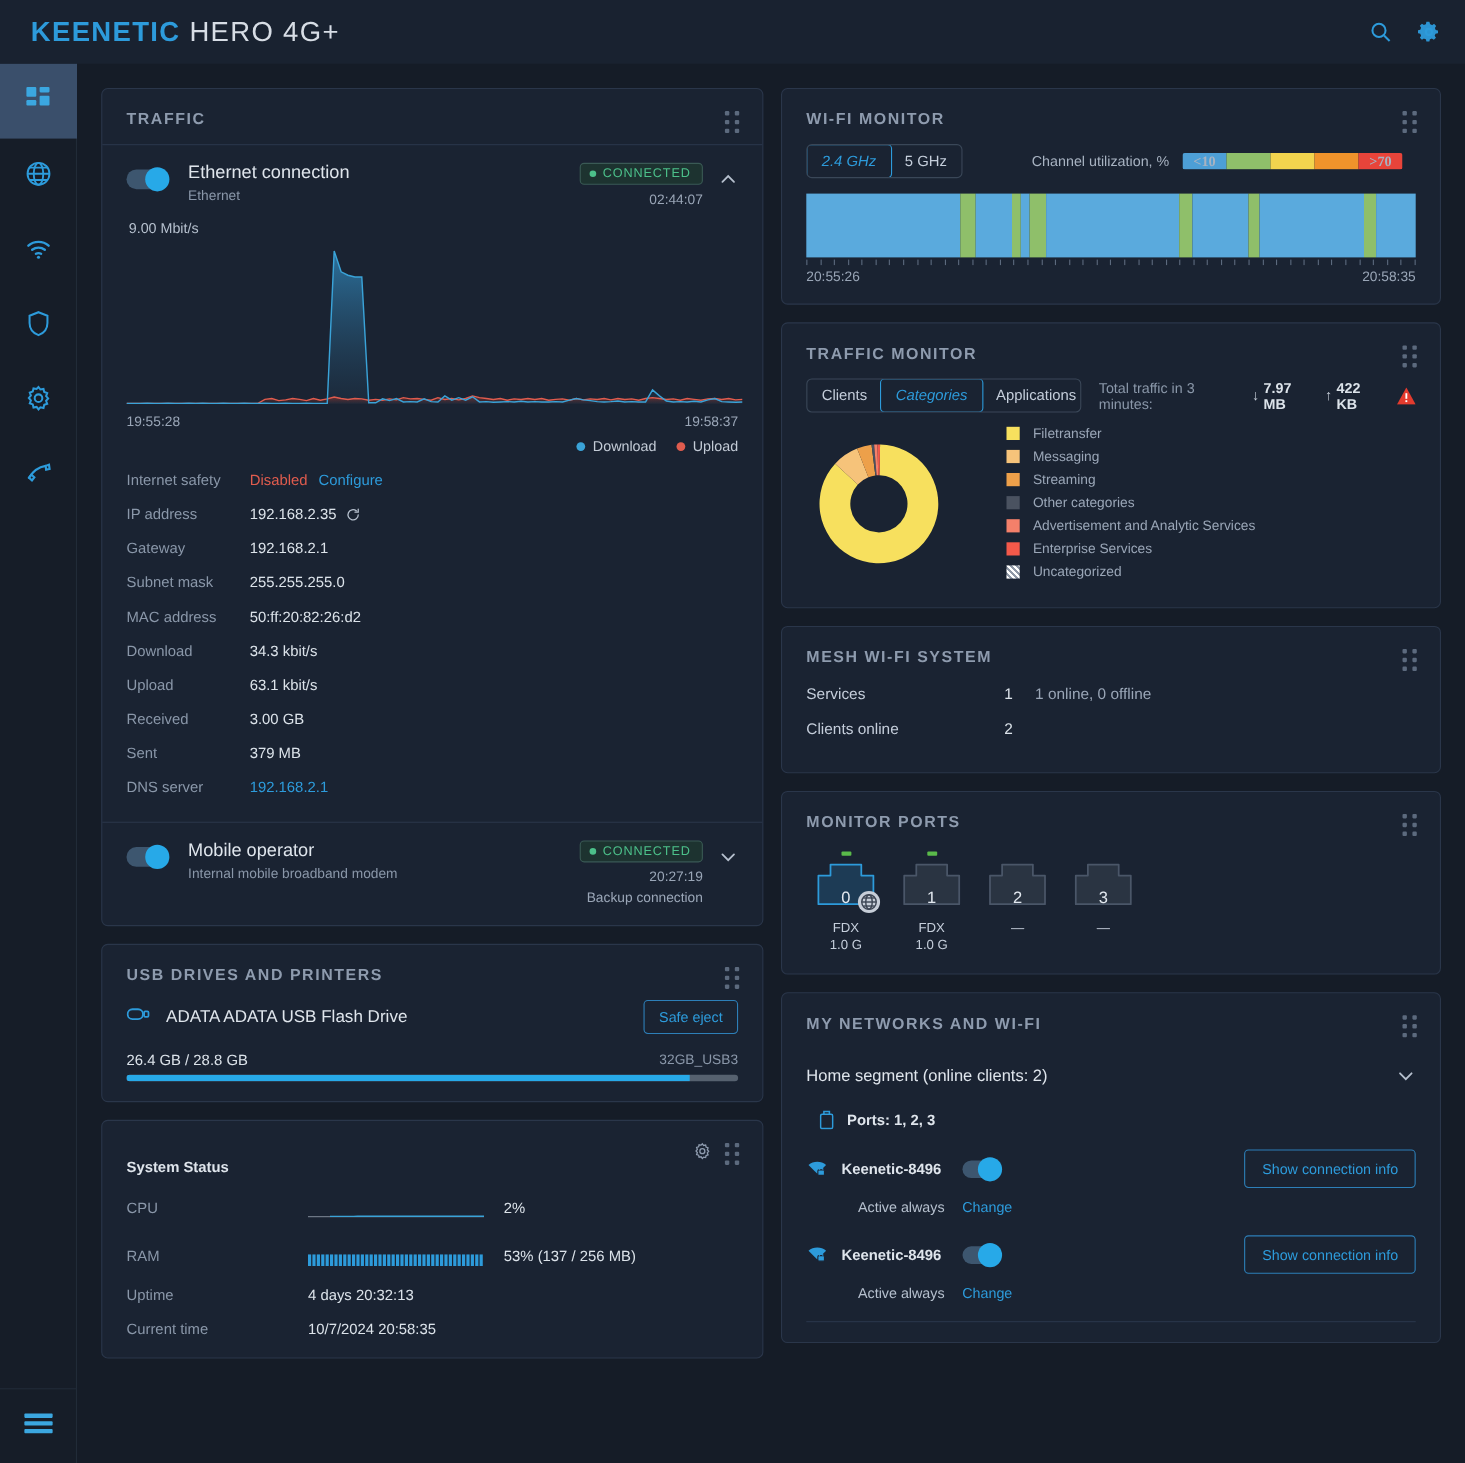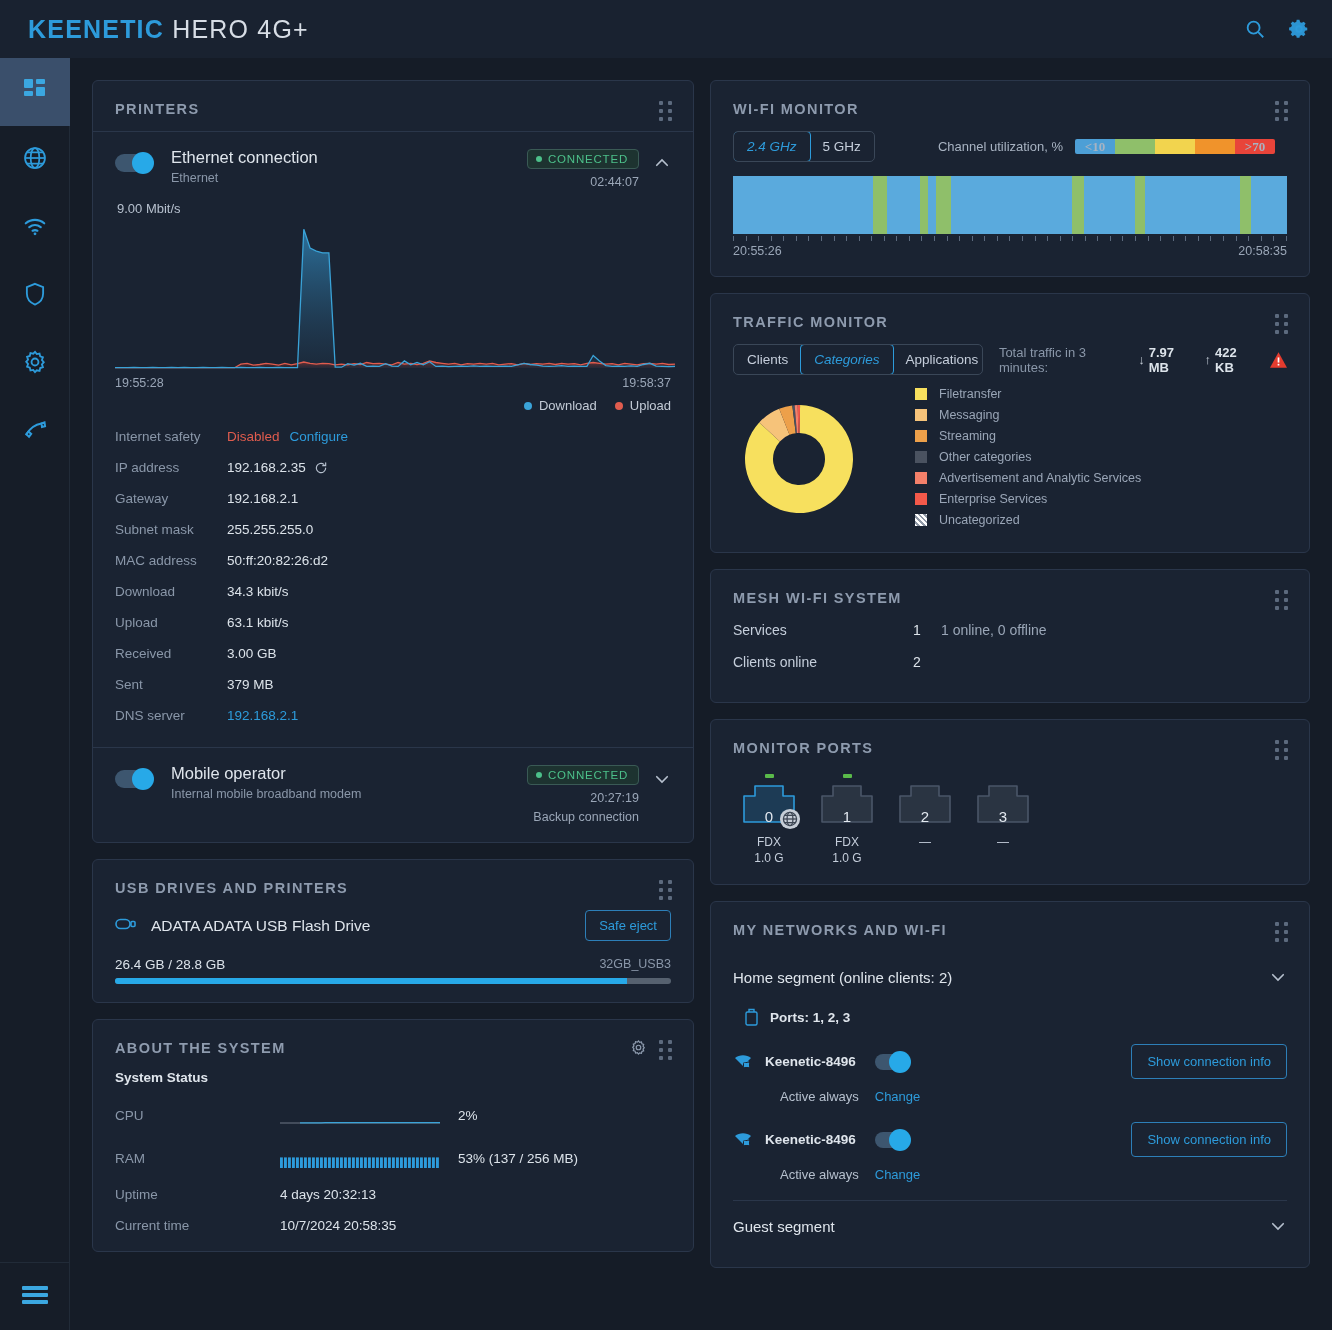--- a/index.html
+++ b/index.html
@@ -292,21 +292,21 @@
       </svg>
     </span>
   </div>
 </div>
 
 <div class="content">
 
   <div class="col col-left">
 
     <div class="card">
-      <div class="card-title">PRINTERS</div>
+      <div class="card-title">TRAFFIC</div>
       <div class="drag">
         <i></i>
           <i></i>
           <i></i>
           <i></i>
           <i></i>
           <i></i>
       </div>
       <div class="divider"></div>
 
@@ -465,21 +465,20 @@
       <div class="usb-meta">
         <span class="usb-used">26.4 GB / 28.8 GB</span>
         <span class="usb-tag">32GB_USB3</span>
       </div>
       <div class="bar">
         <i id="usb-fill" style="width: 92%;"></i>
       </div>
     </div>
 
     <div class="card">
-      <div class="card-title">ABOUT THE SYSTEM</div>
       <div class="gear-sm">
         <svg width="17" height="17" viewBox="0 0 24 24" fill="none" stroke="#8e9bae" stroke-width="1.7">
           <circle cx="12" cy="12" r="3.2"></circle>
           <path d="M12 2.6l1.6 2.1 2.6-.5.6 2.6 2.5.9-.9 2.5 1.7 2-1.7 2 .9 2.5-2.5.9-.6 2.6-2.6-.5L12 21.4l-1.6-2.1-2.6.5-.6-2.6-2.5-.9.9-2.5-1.7-2 1.7-2-.9-2.5 2.5-.9.6-2.6 2.6.5z"></path>
         </svg>
       </div>
       <div class="drag">
         <i></i>
           <i></i>
           <i></i>
@@ -881,23 +880,15 @@
         <span class="tgl-sm"></span>
         <button class="wifi-btn">Show connection info</button>
       </div>
       <div class="active-row">
         <span class="a">Active always</span>
         <span class="c">Change</span>
       </div>
 
       <div class="hr"></div>
 
-      <div class="seg-head">
-        <span>Guest segment</span>
-        <span class="chv">
-          <svg width="18" height="18" viewBox="0 0 24 24" fill="none" stroke="#b6c0ce" stroke-width="2.2" stroke-linecap="round">
-            <polyline points="5,9 12,16 19,9"></polyline>
-          </svg>
-        </span>
-      </div>
     </div>
   </div>
 </div>
 
 </body></html>

